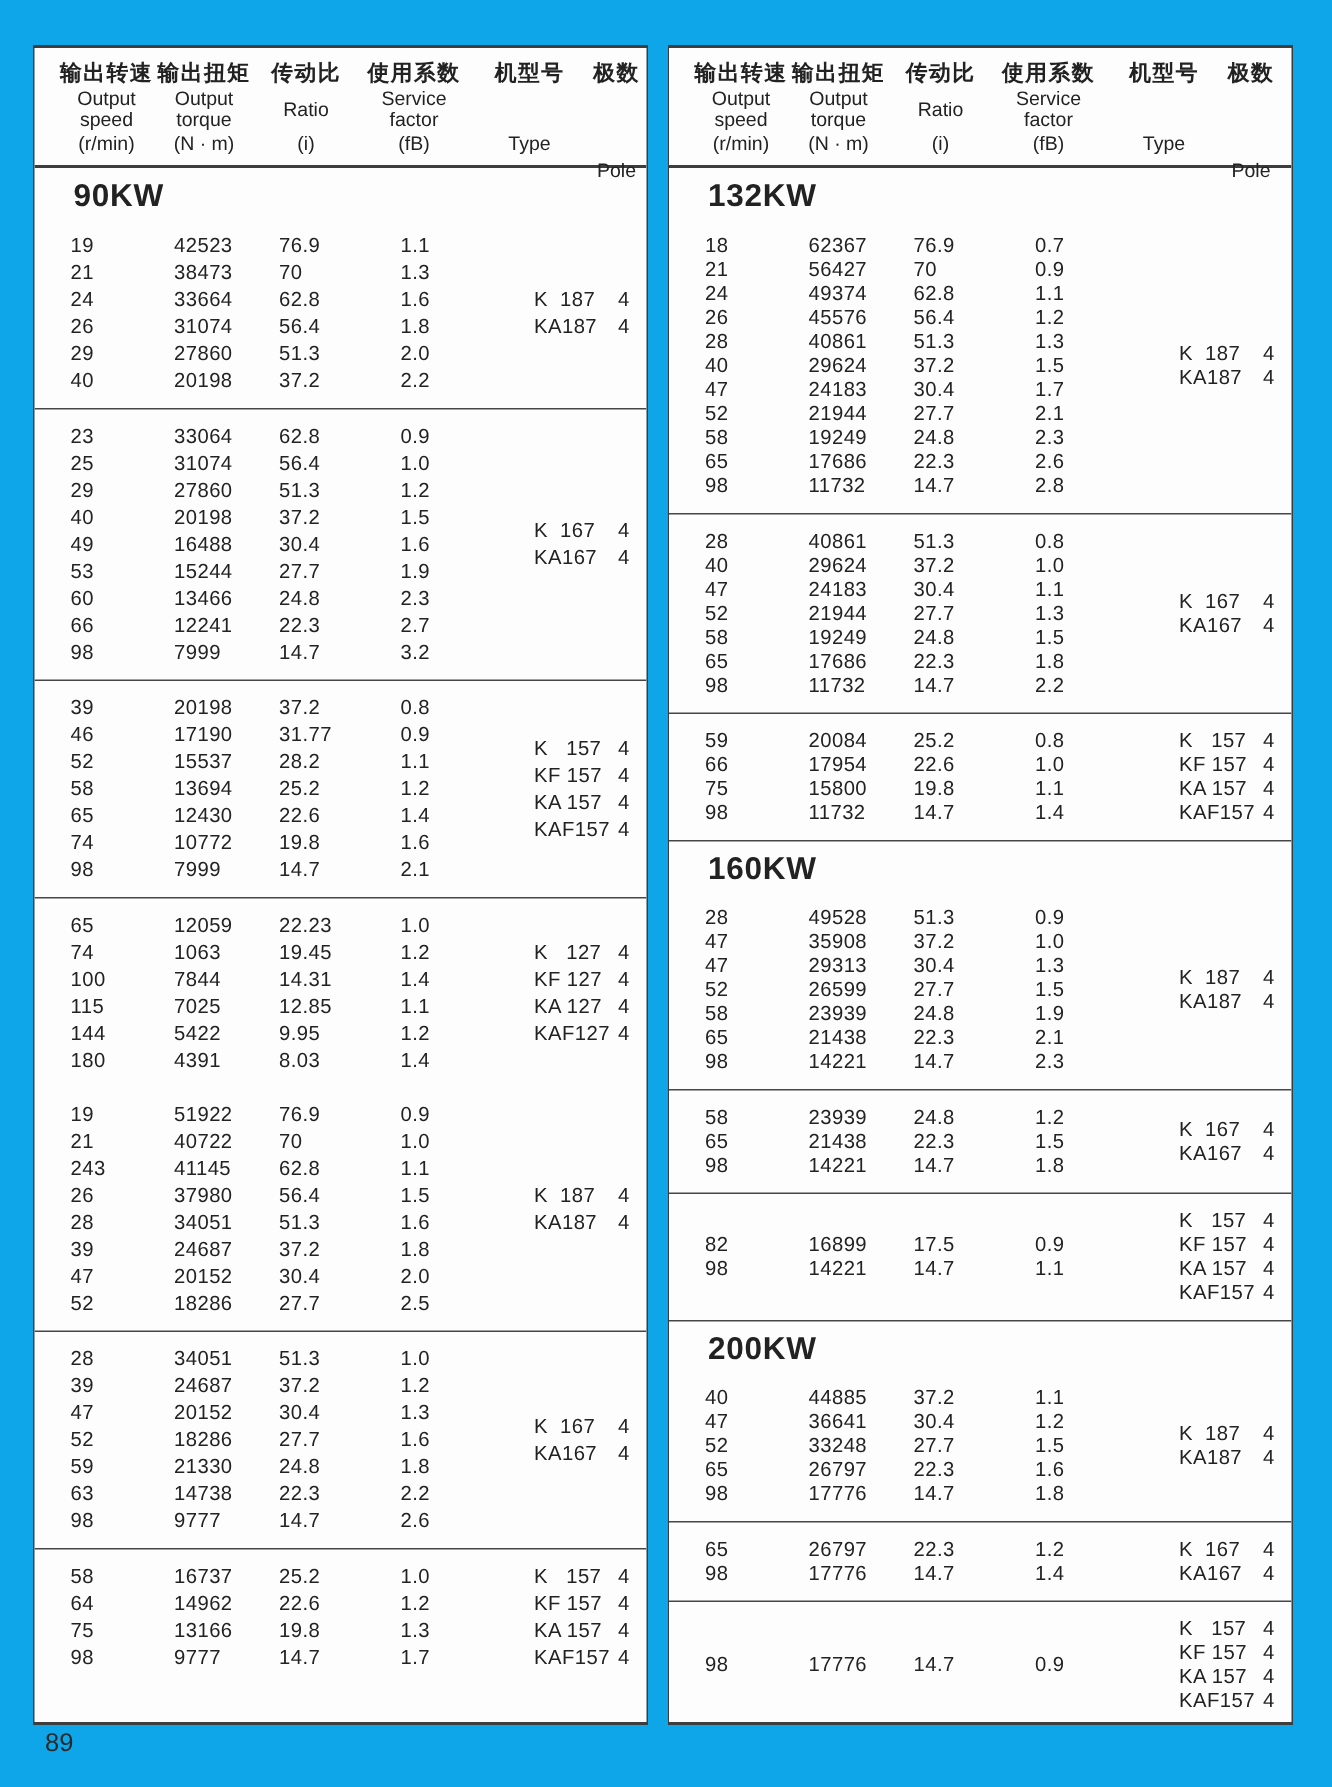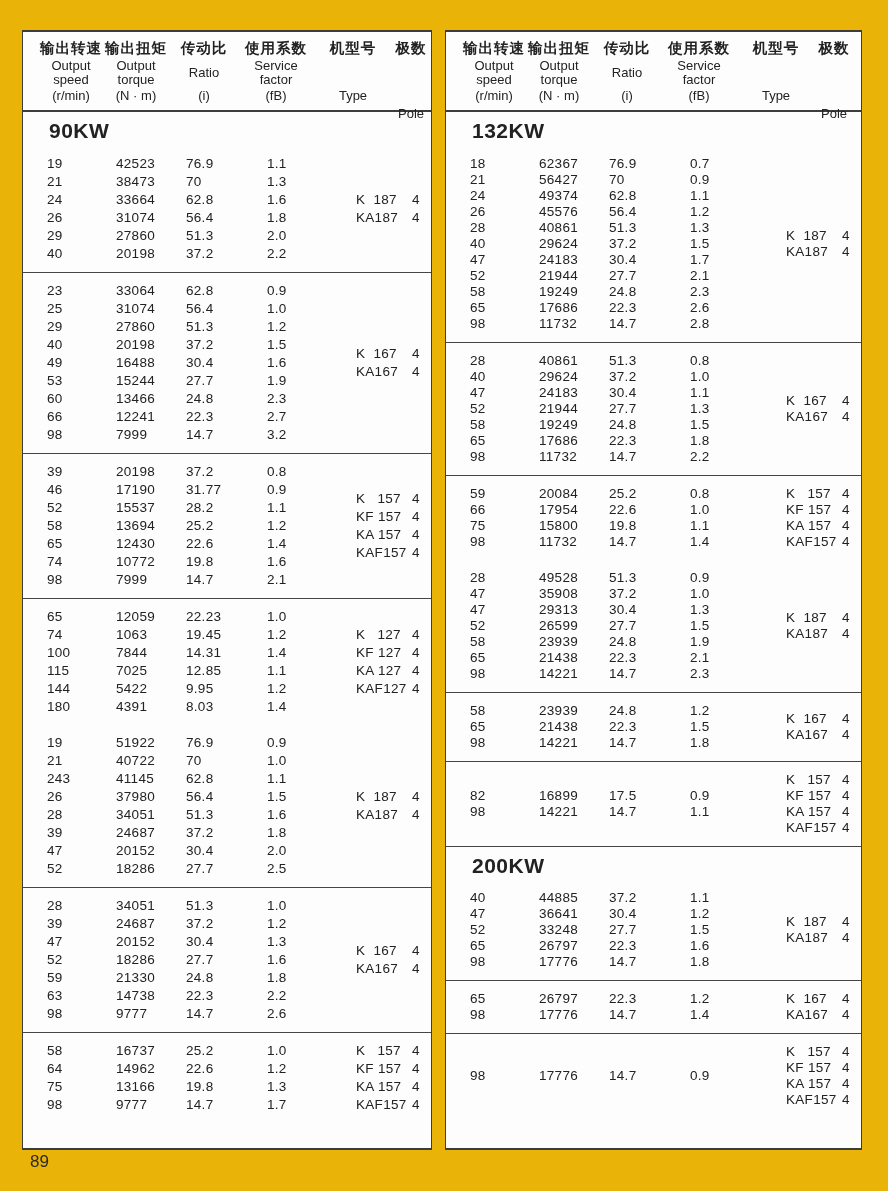--- a/index.html
+++ b/index.html
@@ -3,21 +3,21 @@
 <meta charset="utf-8">
 <style>
   html,body { margin:0; padding:0; }
   body {
     background:#e8e8e8;
     font-family:"Liberation Sans", sans-serif;
   }
   .page {
     position:relative;
     width:888px; height:1191px;
-    background:#eab308;
+    background:#0ea5e9;
     color:#222;
     overflow:hidden;
   }
   .panel {
     position:absolute; top:30px; height:1120px;
     box-sizing:border-box;
     border-left:1px solid #3d3d3d;
     border-right:1px solid #3d3d3d;
     border-top:2px solid #3d3d3d;
     border-bottom:2px solid #3d3d3d;
@@ -768,20 +768,21 @@
           <div class="trow">
             <span class="tc type">KA 157</span>
             <span class="tc pole">4</span>
           </div>
           <div class="trow">
             <span class="tc type">KAF157</span>
             <span class="tc pole">4</span>
           </div>
         </div>
       </div>
+      <div class="sec-title bt">160KW</div>
       <div class="block">
         <div class="rows">
           <div class="drow">
             <span class="dc dc0">28</span>
             <span class="dc dc1">49528</span>
             <span class="dc dc2">51.3</span>
             <span class="dc dc3">0.9</span>
           </div>
           <div class="drow">
             <span class="dc dc0">47</span>

